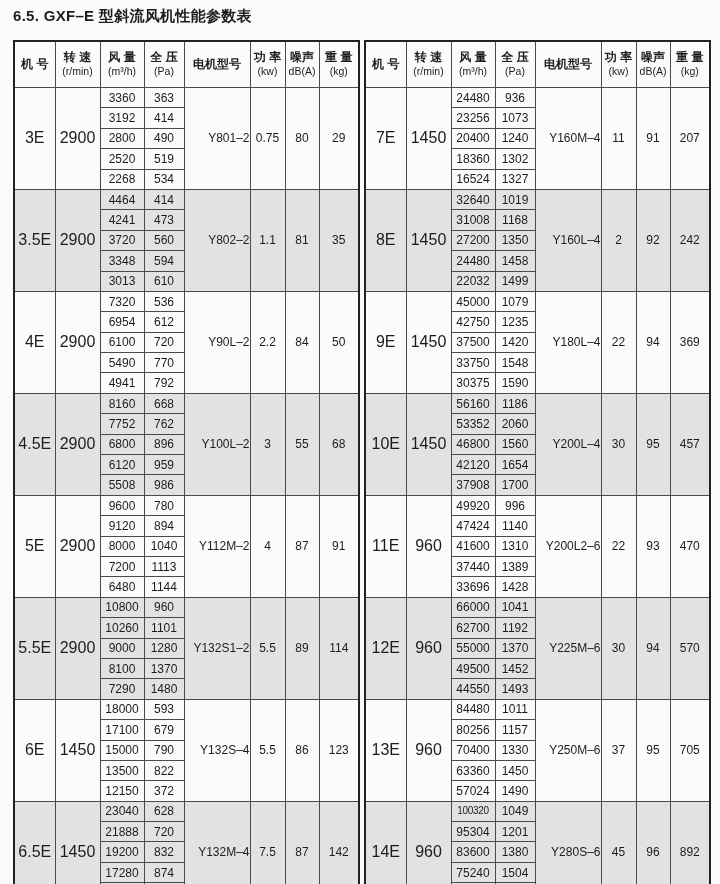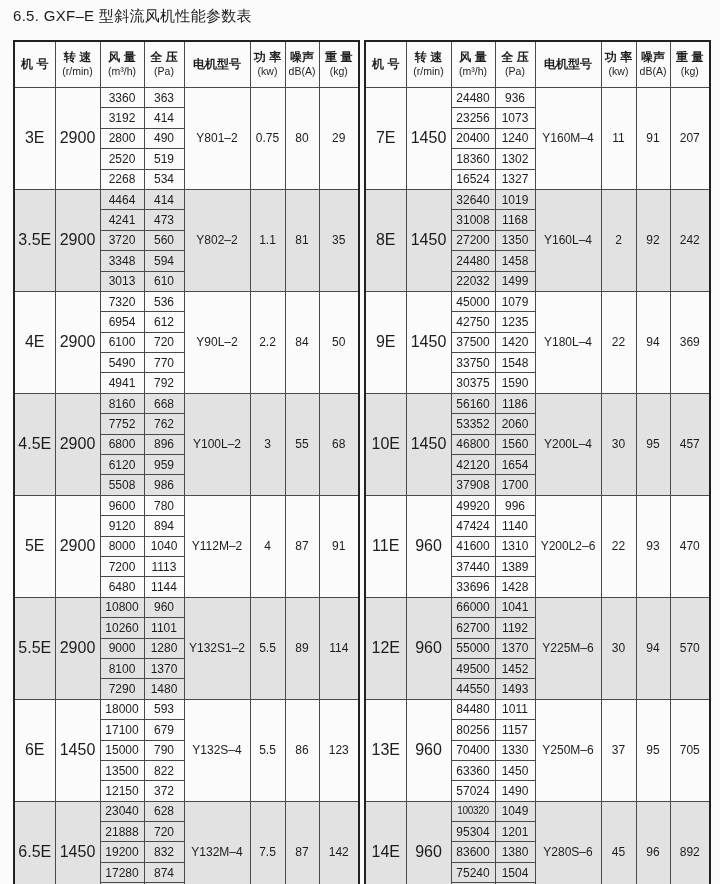--- a/index.html
+++ b/index.html
@@ -13,21 +13,21 @@
   body{
     width:720px;height:884px;
     background:var(--paper);
     color:var(--ink);
     font-family:"Liberation Sans","DejaVu Sans",sans-serif;
     overflow:hidden;
   }
   .page{padding:7px 13px 0 13px;}
   .doc-title{
     font-size:15px;
-    font-weight:normal;
+    font-weight:bold;
     margin:0 0 14px 0;
     letter-spacing:.3px;
   }
   .tables{display:flex;gap:4px;}
   table.fan-table{
     border-collapse:collapse;
     table-layout:fixed;
     width:345px;
     border:2px solid var(--frame);
     background:var(--paper);
@@ -51,21 +51,21 @@
     font-size:10.5px;
     font-weight:normal;
     text-align:center;
   }
   .fan-table tbody td{
     height:19.4px;
     font-size:12px;
     line-height:1;
   }
   .fan-table td.c-model,.fan-table td.c-speed{font-size:16px;}
-  .fan-table td.c-motor{font-size:12px;}
+  .fan-table td.c-motor{font-size:12px;text-align:right;}
   .fan-table tr.shaded td{background:var(--shade);}
   .fan-table td.compact{font-size:10px;letter-spacing:-.3px;}
 </style>
 </head>
 <body>
 
 <div class="page">
   <h1 class="doc-title">6.5. GXF–E 型斜流风机性能参数表</h1>
   <div class="tables">
     <table class="fan-table" id="tbl-left">

